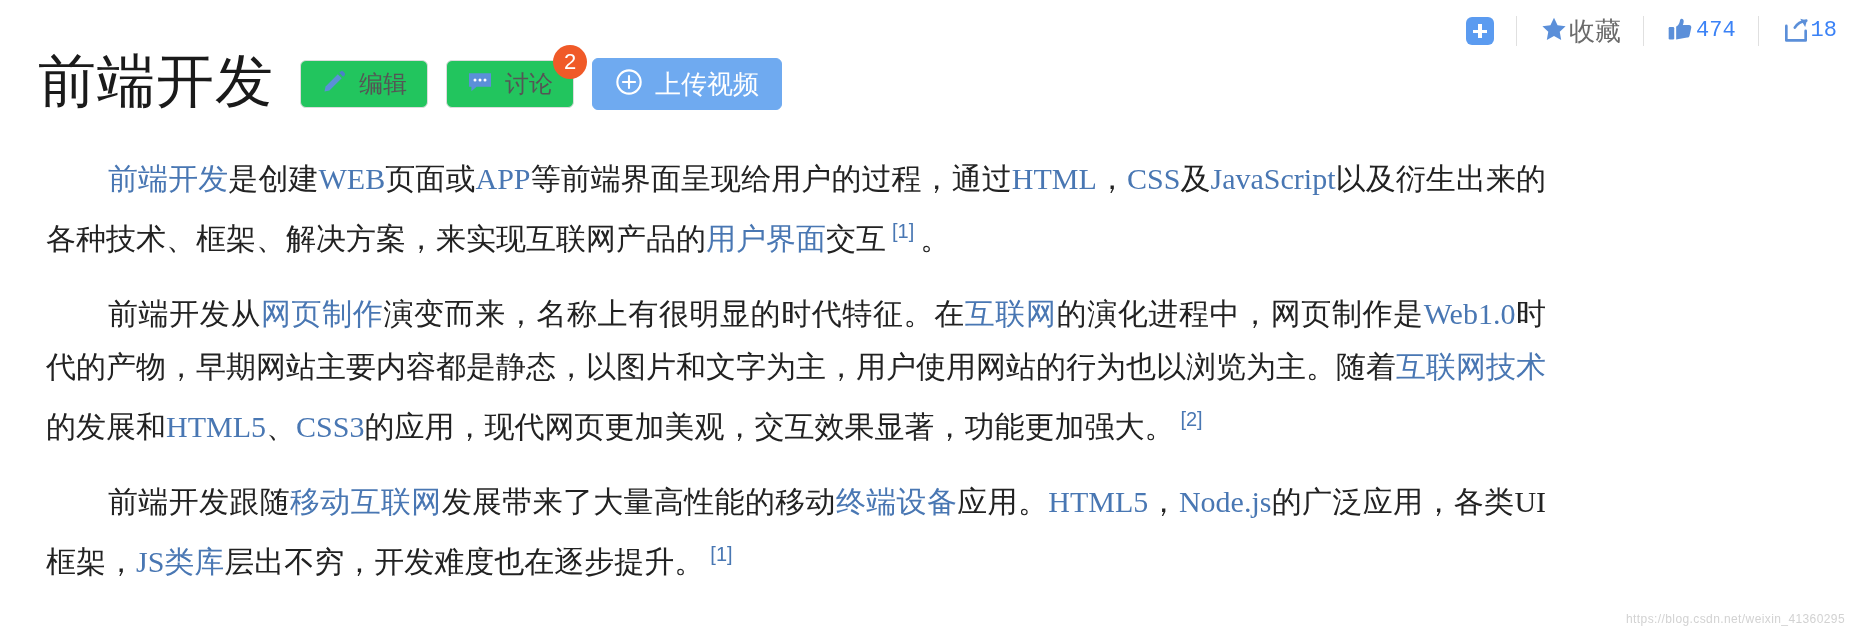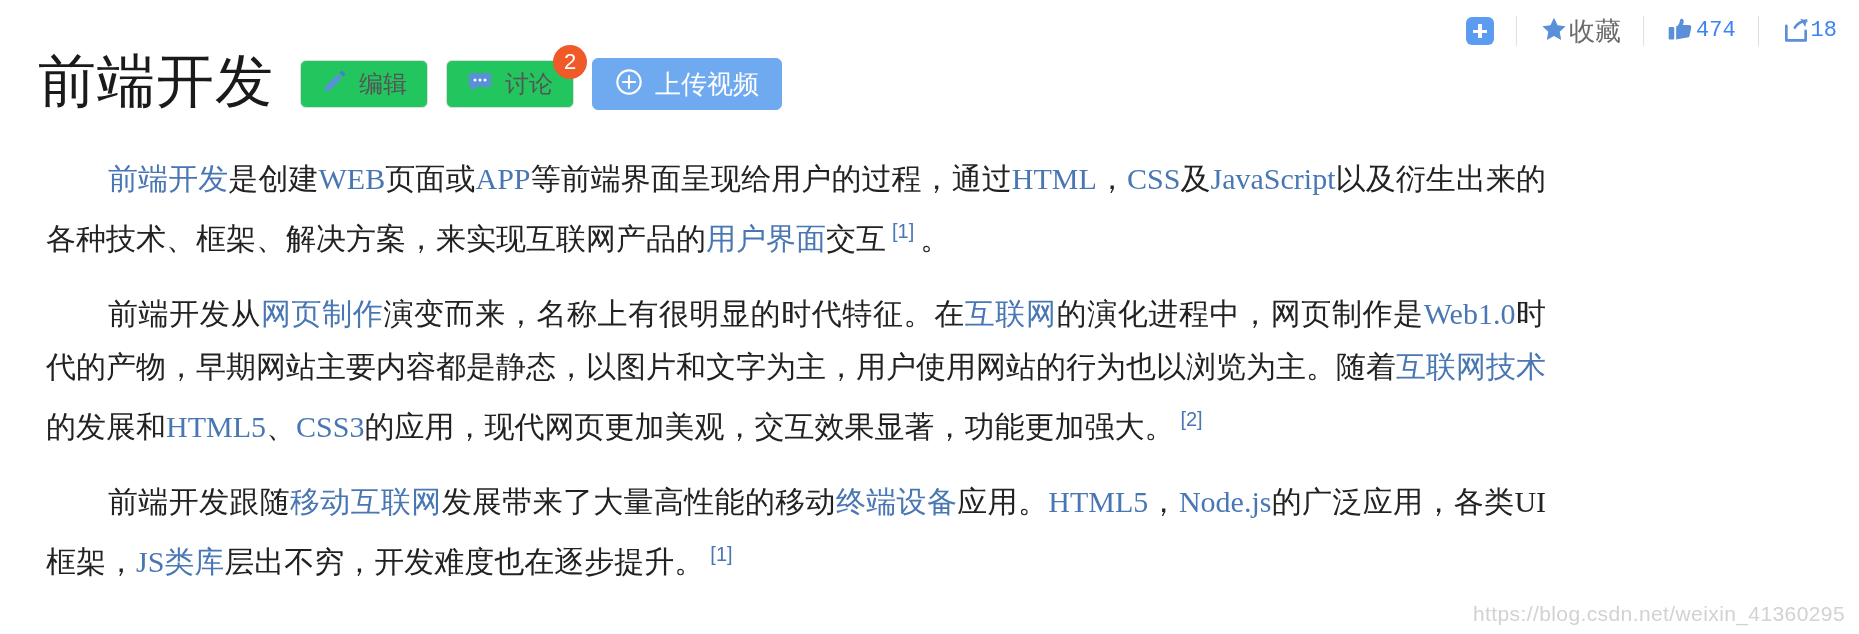--- a/index.html
+++ b/index.html
@@ -160,21 +160,21 @@
     vertical-align: super;
     margin: 0 6px;
     font-family: "Liberation Sans", "DejaVu Sans", sans-serif;
   }
 
   
   .watermark {
     position: absolute;
     right: 14px;
     bottom: 8px;
-    font-size: 21px;
+    font-size: 12px;
     color: #d2d2d2;
     font-family: "Liberation Sans", "DejaVu Sans", sans-serif;
     letter-spacing: 0.4px;
   }
 </style>
 </head>
 <body>
 
 <div class="toolbar">
 

